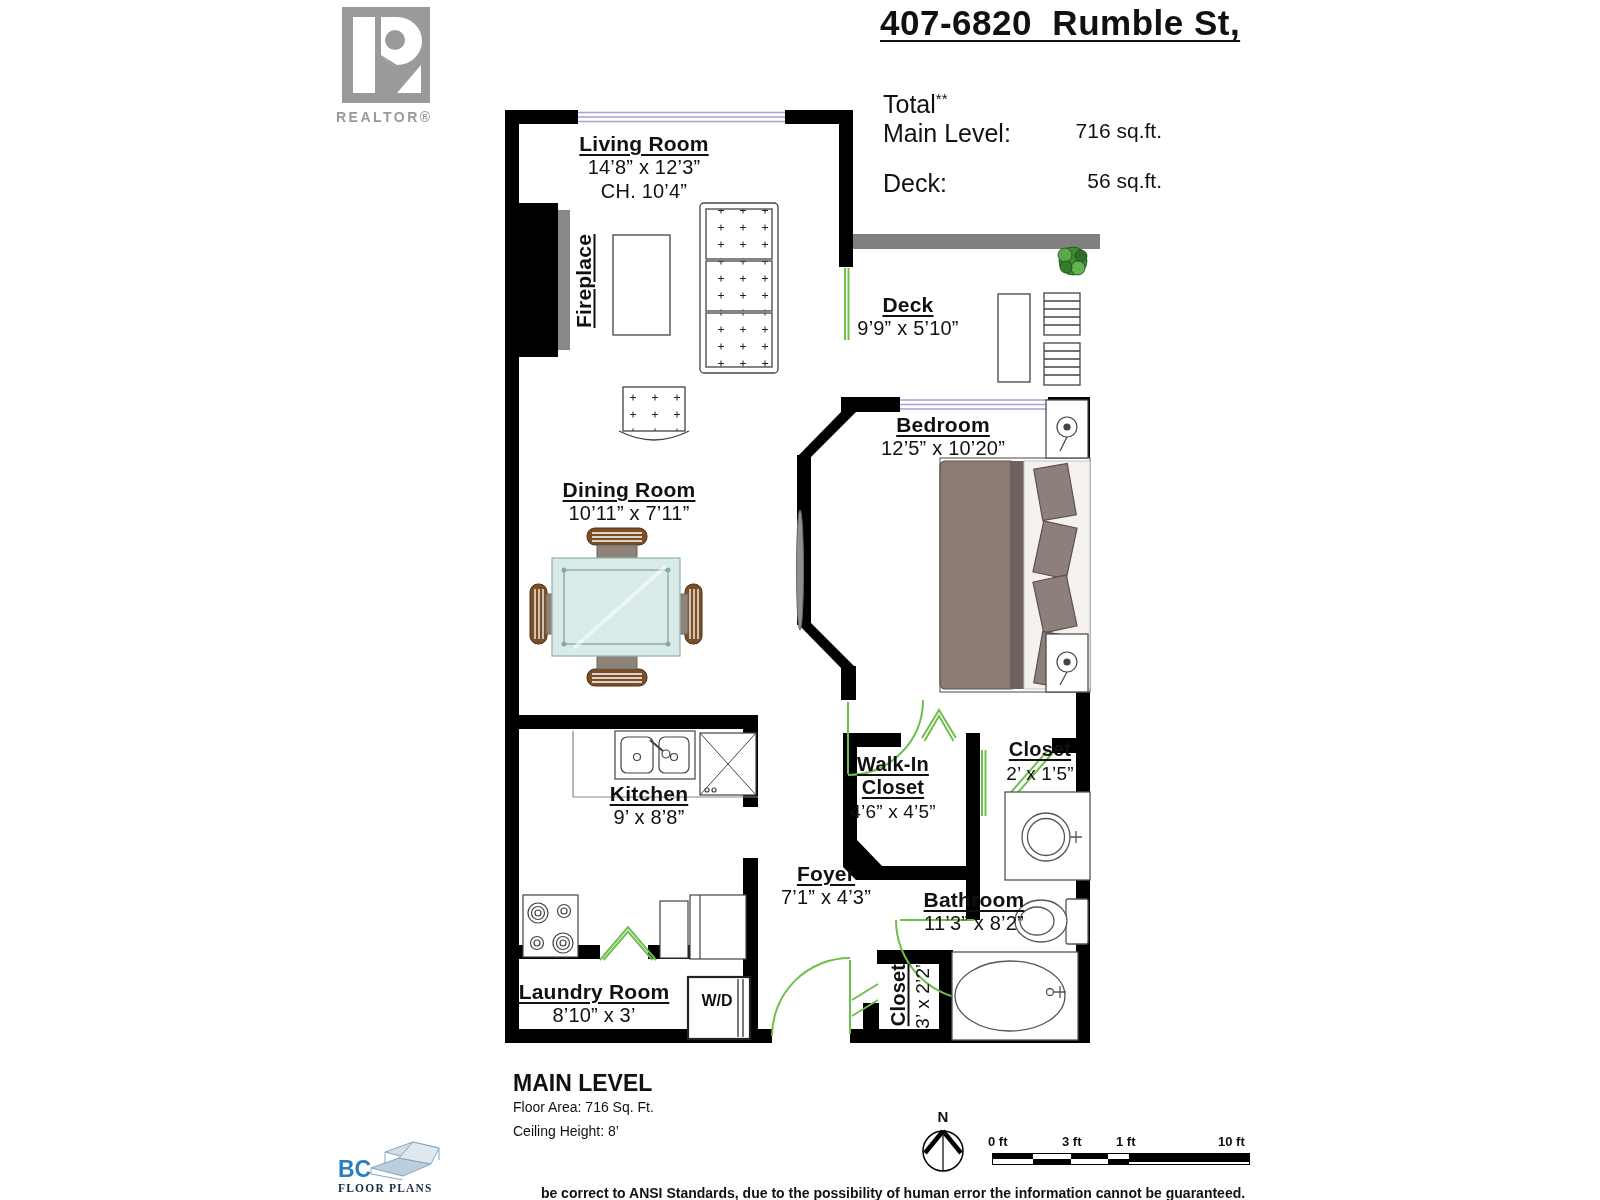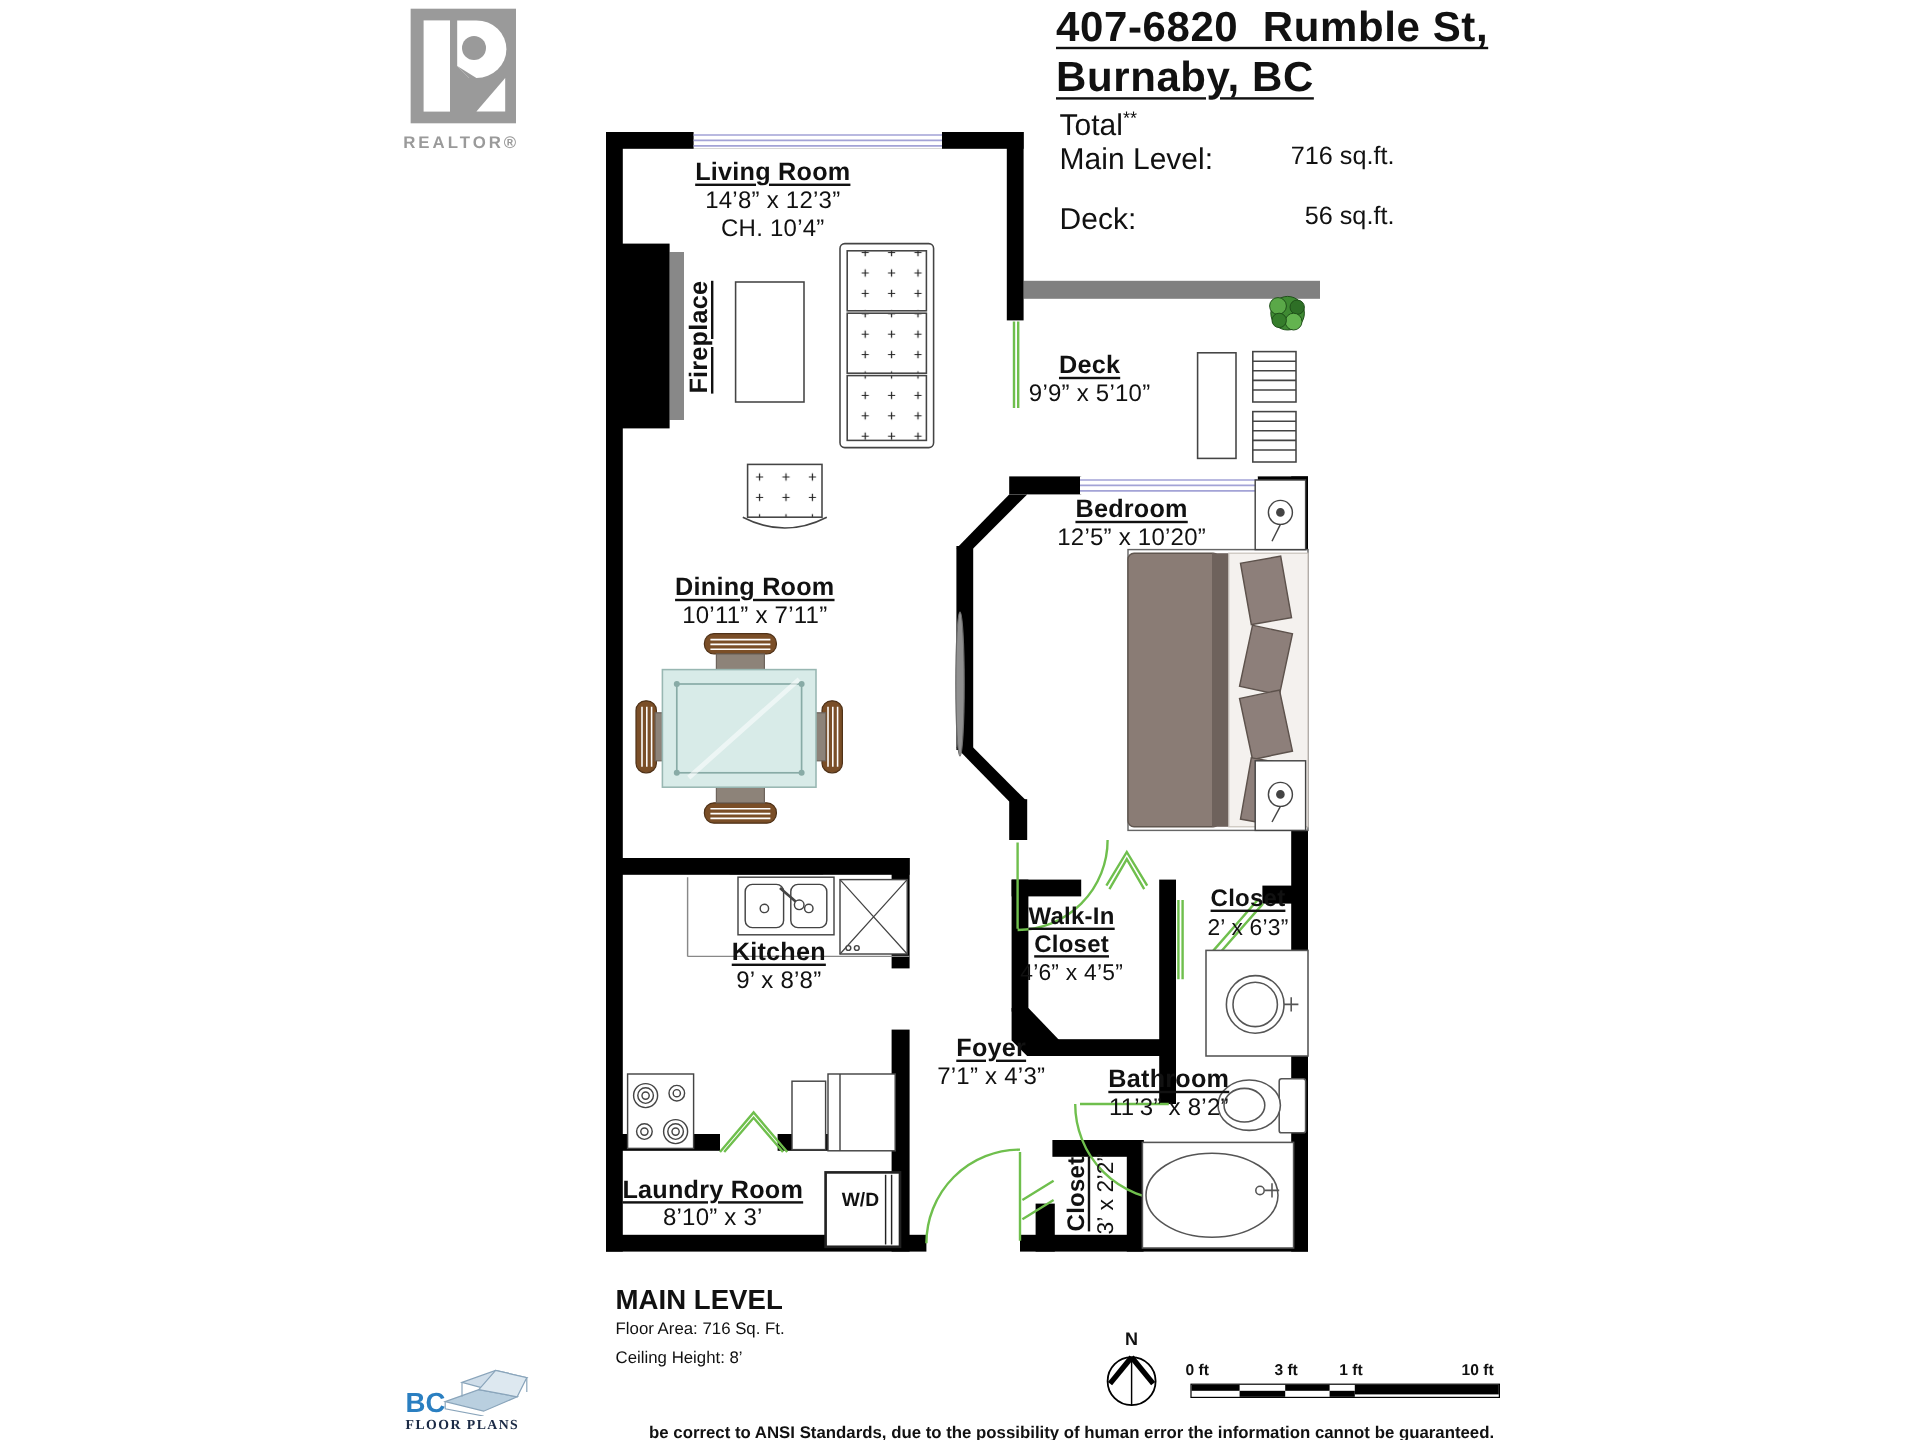--- a/index.html
+++ b/index.html
@@ -48,21 +48,20 @@
       <rect x="11" y="10" width="22" height="76" fill="#fff"></rect>
       <path d="M39 10 H55 A25 24 0 0 1 55 58 L49 58 L39 48 Z" fill="#fff"></path>
       <circle cx="53" cy="33" r="10" fill="#9a9a9a"></circle>
       <polygon points="55,86 79,58 79,86" fill="#fff"></polygon>
       <polygon points="39,48 55,58 49,58" fill="#9a9a9a"></polygon>
     </svg>
     <div class="realtor-word" style="width:100px;margin-left:-6px;margin-top:2px">REALTOR®</div>
   </div>
 
   <div class="abs addr" style="left:880px;top:2px">407-6820&nbsp; Rumble St,</div>
-  <div class="abs addr" style="left:880px;top:44px">Burnaby, BC</div>
   <div class="abs total" style="left:883px;top:90px">
     <span>Total</span><sup style="font-size:15px">**</sup>
   </div>
   <div class="abs arealabel" style="left:883px;top:119px">Main Level:</div>
   <div class="abs areavalue" style="left:1000px;top:119px;width:162px">716 sq.ft.</div>
   <div class="abs arealabel" style="left:883px;top:169px">Deck:</div>
   <div class="abs areavalue" style="left:1000px;top:169px;width:162px">56 sq.ft.</div>
 
   <svg class="abs" style="left:490px;top:100px" width="610" height="950" viewBox="0 0 610 950">
     <defs>
@@ -280,21 +279,21 @@
     <div class="rname">Kitchen</div>
     <div class="rdims">9’ x 8’8”</div>
   </div>
   <div class="rlabel small" style="left:893px;top:753px">
     <div class="rname">Walk-In</div>
     <div class="rname">Closet</div>
     <div class="rdims">4’6” x 4’5”</div>
   </div>
   <div class="rlabel small" style="left:1040px;top:738px">
     <div class="rname">Closet</div>
-    <div class="rdims">2’ x 6’3”</div>
+    <div class="rdims">2’ x 1’5”</div>
   </div>
   <div class="rlabel" style="left:974px;top:888px">
     <div class="rname">Bathroom</div>
     <div class="rdims">11’3” x 8’2”</div>
   </div>
   <div class="rlabel" style="left:826px;top:862px">
     <div class="rname">Foyer</div>
     <div class="rdims">7’1” x 4’3”</div>
   </div>
   <div class="rlabel" style="left:594px;top:980px">

